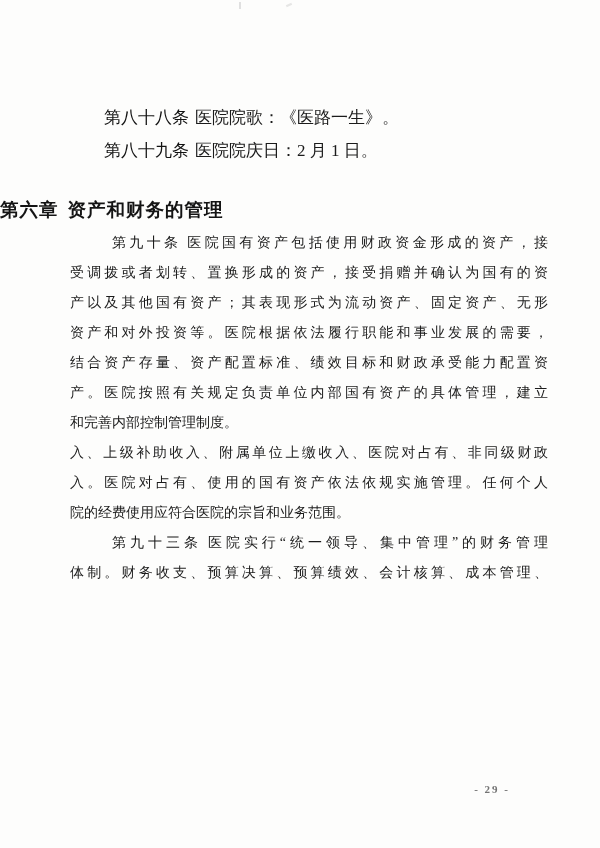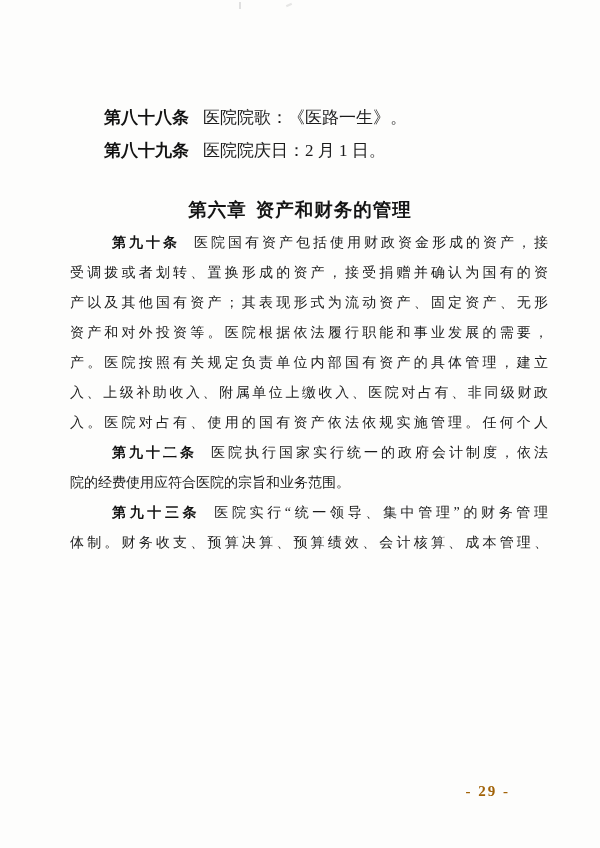--- a/index.html
+++ b/index.html
@@ -10,37 +10,37 @@
   }
   .speck{position:absolute;background:#c9c9c9;}
   .speck.s1{left:239px;top:2px;width:2px;height:7px;opacity:.55;}
   .speck.s2{left:286px;top:4px;width:6px;height:2px;opacity:.45;transform:rotate(-25deg);}
 
   .top-articles{position:absolute;left:62px;top:101px;width:478px;}
   .top-articles .line{
     height:33px;line-height:33px;font-size:17px;
     text-indent:42px;white-space:nowrap;
   }
-  .head{font-weight:bold;color:#121212;margin-right:14px;}
+  .head{font-weight:normal;color:#121212;margin-right:6px;}
 
   .chapter{
     position:absolute;top:197px;left:0;width:600px;margin:0;
-    text-align:center;font-size:18.5px;font-weight:bold;color:#141414;
+    font-size:18.5px;font-weight:bold;color:#141414;
     line-height:26px;letter-spacing:1px;
   }
   .chapter .gap{display:inline-block;width:9px;}
 
   .bodytext{position:absolute;left:70px;top:228px;width:478px;font-size:14px;}
   .bodytext .line{height:30px;line-height:30px;}
   .bodytext .full{text-align:justify;text-align-last:justify;}
   .bodytext .first{text-indent:42px;}
 
   .pagenum{
     position:absolute;top:783px;right:90px;
-    font-size:15px;font-weight:bold;letter-spacing:2px;color:#a16207;
+    font-size:11px;font-weight:bold;letter-spacing:2px;color:#737373;
   }
 </style>
 </head>
 <body>
 
 <div class="sheet">
   <div class="speck s1"></div>
   <div class="speck s2"></div>
 
   <div class="top-articles">
@@ -57,28 +57,27 @@
   </h2>
 
   <div class="bodytext">
 
     <div class="line first full">
       <span class="head">第九十条</span><span>医院国有资产包括使用财政资金形成的资产，接</span>
     </div>
     <div class="line full">受调拨或者划转、置换形成的资产，接受捐赠并确认为国有的资</div>
     <div class="line full">产以及其他国有资产；其表现形式为流动资产、固定资产、无形</div>
     <div class="line full">资产和对外投资等。医院根据依法履行职能和事业发展的需要，</div>
+    <div class="line full">结合资产存量、资产配置标准、绩效目标和财政承受能力配置资</div>
     <div class="line full">产。医院按照有关规定负责单位内部国有资产的具体管理，建立</div>
+    <div class="line">和完善内部控制管理制度。</div>
 
     <div class="line full">入、上级补助收入、附属单位上缴收入、医院对占有、非同级财政</div>
     <div class="line full">入。医院对占有、使用的国有资产依法依规实施管理。任何个人</div>
 
-    <div class="line first full">
-      <span class="head">第九十二条</span><span>医院执行国家实行统一的政府会计制度，依法</span>
-    </div>
     <div class="line">院的经费使用应符合医院的宗旨和业务范围。</div>
 
     <div class="line first full">
       <span class="head">第九十三条</span><span>医院实行“统一领导、集中管理”的财务管理</span>
     </div>
     <div class="line full">体制。财务收支、预算决算、预算绩效、会计核算、成本管理、</div>
   </div>
 
   <div class="pagenum">- 29 -</div>
 </div>

